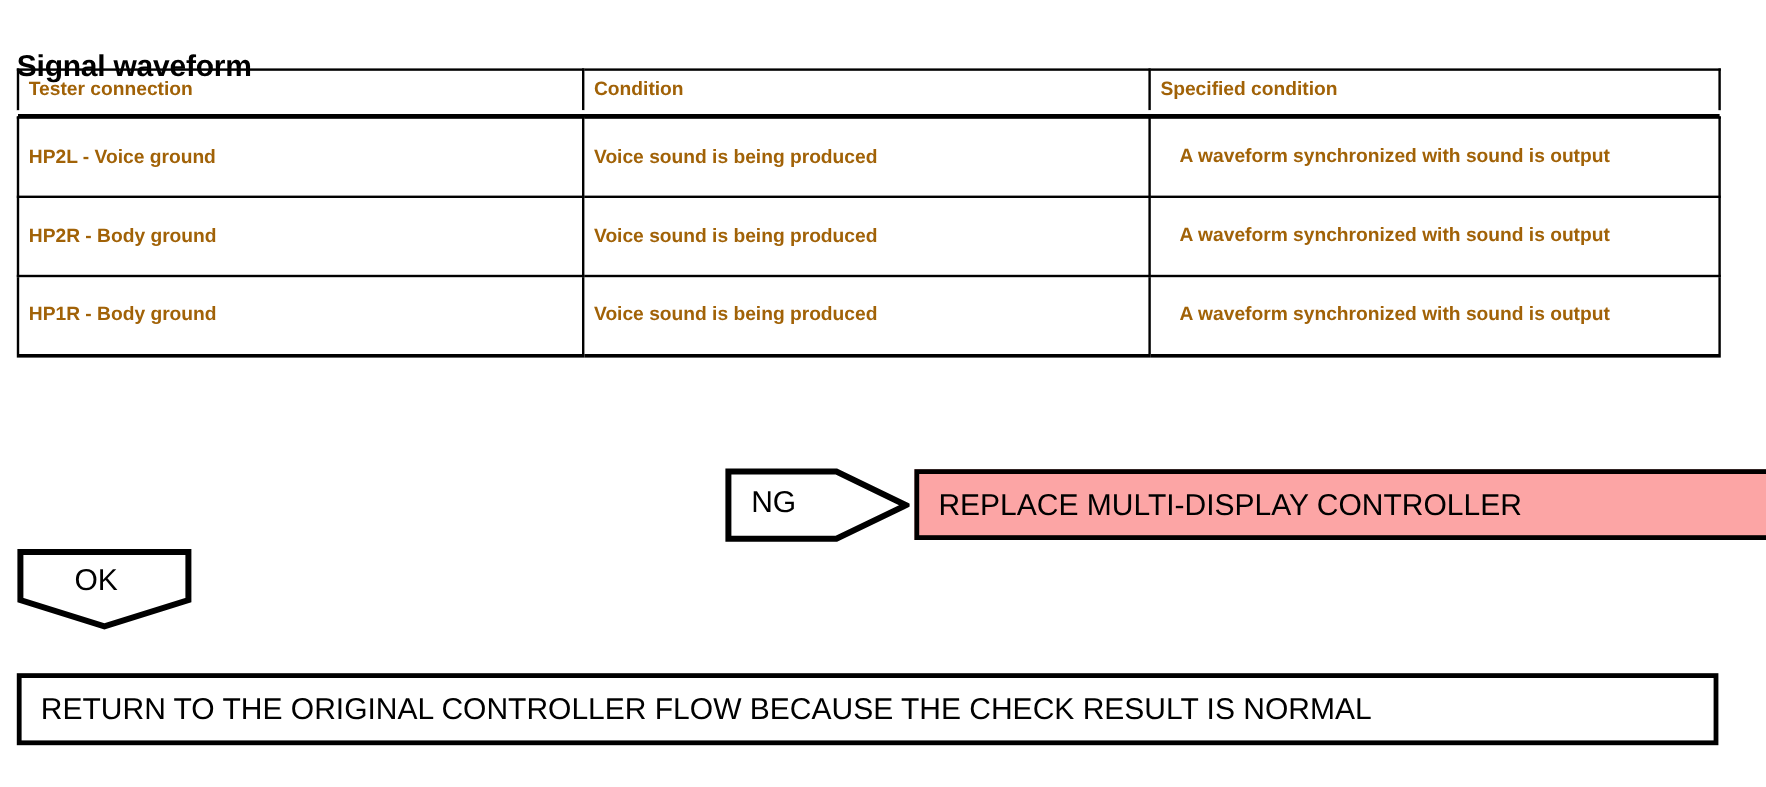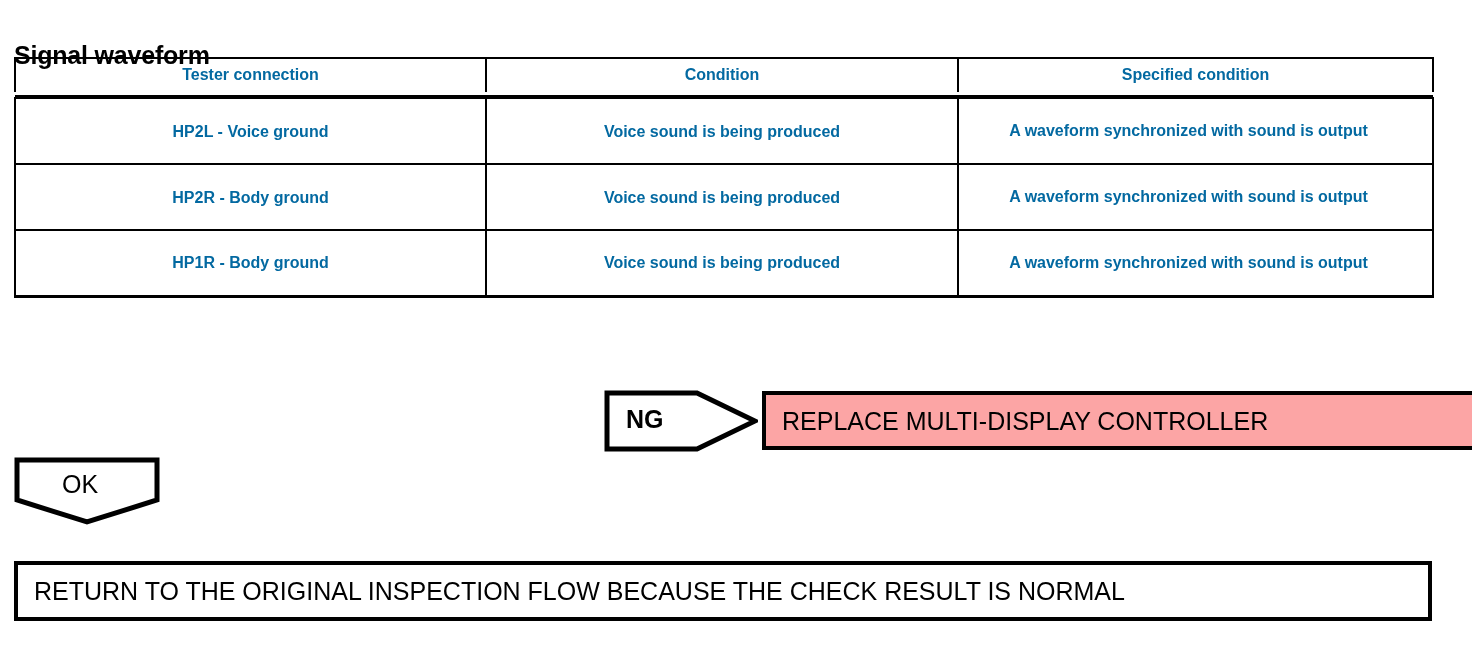--- a/index.html
+++ b/index.html
@@ -39,24 +39,24 @@
     border-collapse: collapse;
     table-layout: fixed;
   }
   #signal-table col.c1 { width: 471px; }
   #signal-table col.c2 { width: 472px; }
   #signal-table col.c3 { width: 475px; }
 
   #signal-table th,
   #signal-table td {
     border: 2px solid #000000;
-    text-align: center;
+    text-align: left;
     vertical-align: middle;
     font-weight: bold;
-    color: #0369a1;
+    color: #a16207;
     padding: 4px 8px;
     box-sizing: border-box;
   }
   #signal-table thead th {
     height: 35px;
     font-size: 16px;
     line-height: 20px;
     border-bottom: 2px solid #000000;
   }
   
@@ -72,21 +72,21 @@
     font-size: 16px;
     line-height: 21px;
   }
   #signal-table tbody td.cell-conn,
   #signal-table tbody td.cell-cond {
     font-size: 16px;
   }
   #signal-table tbody td.cell-spec {
     font-size: 16px;
     line-height: 22px;
-    padding-left: 0;
+    padding-left: 24px;
     padding-right: 14px;
   }
   #signal-table tbody tr:last-child td {
     border-bottom: 3px solid #000000;
   }
 
   
   #ng-arrow {
     position: absolute;
     left: 604px;
@@ -94,21 +94,21 @@
     width: 154px;
     height: 62px;
   }
   #ng-arrow svg { display: block; }
   #ng-label {
     position: absolute;
     left: 626px;
     top: 404px;
     font-size: 25px;
     line-height: 30px;
-    font-weight: bold;
+    font-weight: normal;
     white-space: nowrap;
   }
 
   
   #replace-box {
     position: absolute;
     left: 762px;
     top: 391px;
     width: 779px;
     height: 59px;
@@ -217,14 +217,14 @@
 </div>
 
 <div id="ok-arrow">
   <svg width="146" height="68" viewBox="0 0 146 68" xmlns="http://www.w3.org/2000/svg">
     <polygon points="3,3 143,3 143,43 73,65 3,43" fill="#ffffff" stroke="#000000" stroke-width="5" stroke-linejoin="miter"></polygon>
   </svg>
 </div>
 <div id="ok-label">OK</div>
 
 <div id="return-box">
-  <div id="return-label">RETURN TO THE ORIGINAL INSPECTION FLOW BECAUSE THE CHECK RESULT IS NORMAL</div>
+  <div id="return-label">RETURN TO THE ORIGINAL CONTROLLER FLOW BECAUSE THE CHECK RESULT IS NORMAL</div>
 </div>
 
 </body></html>

